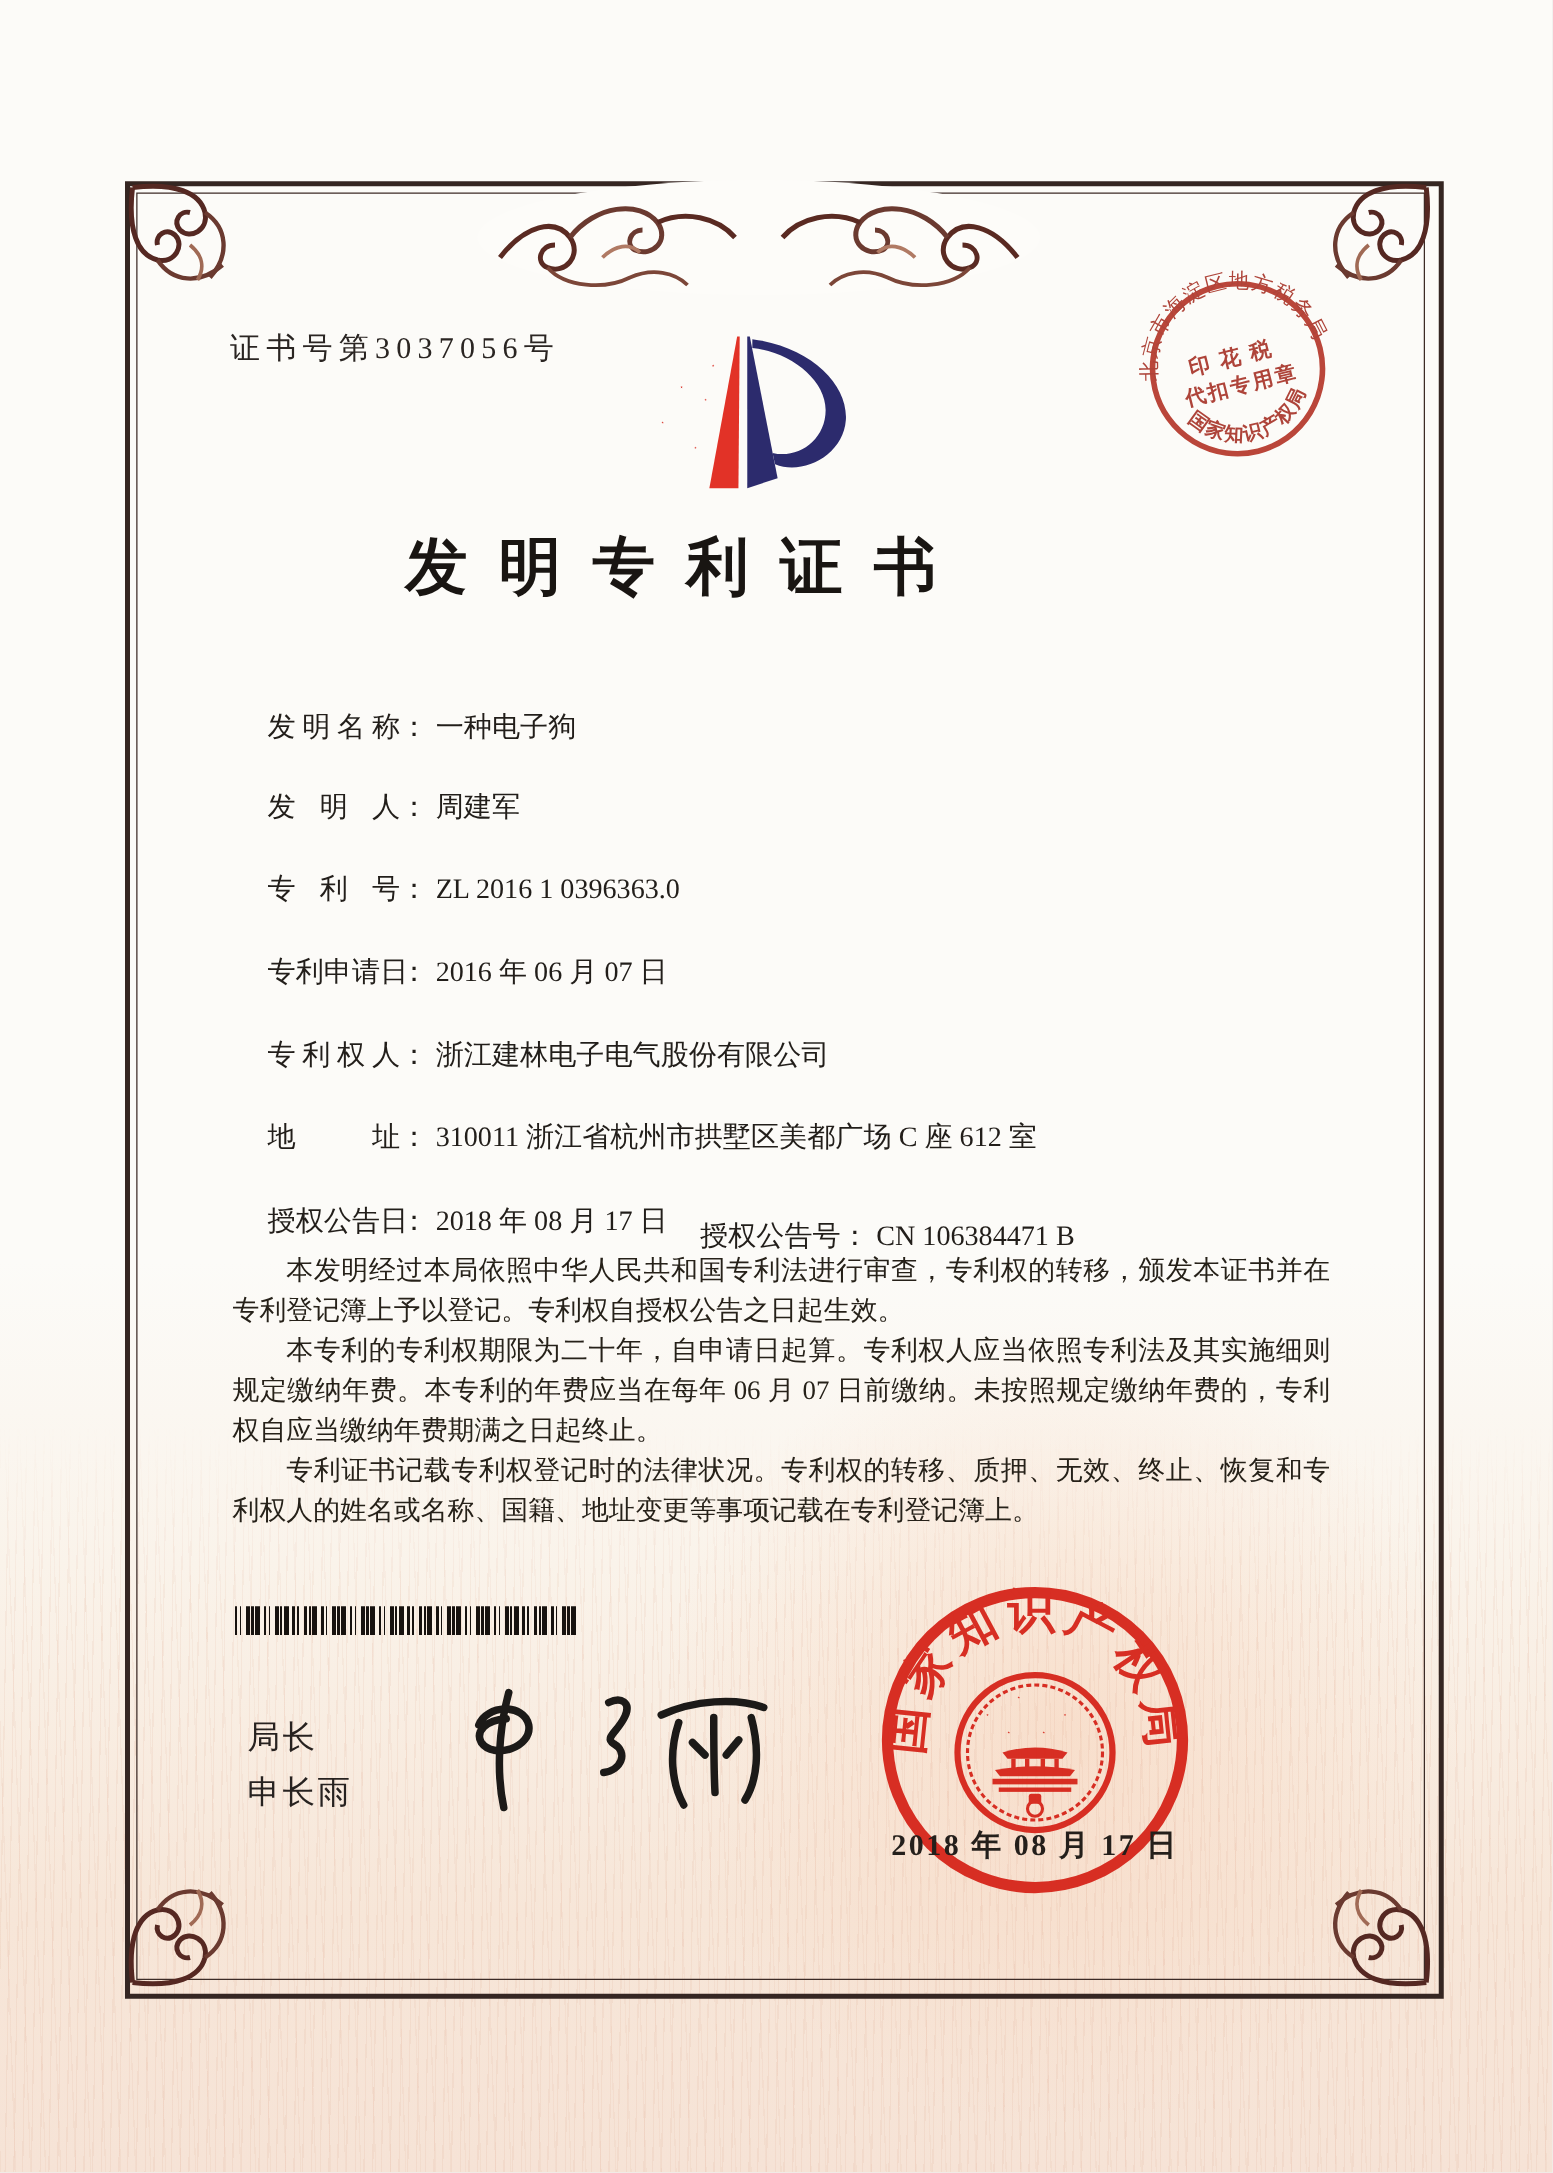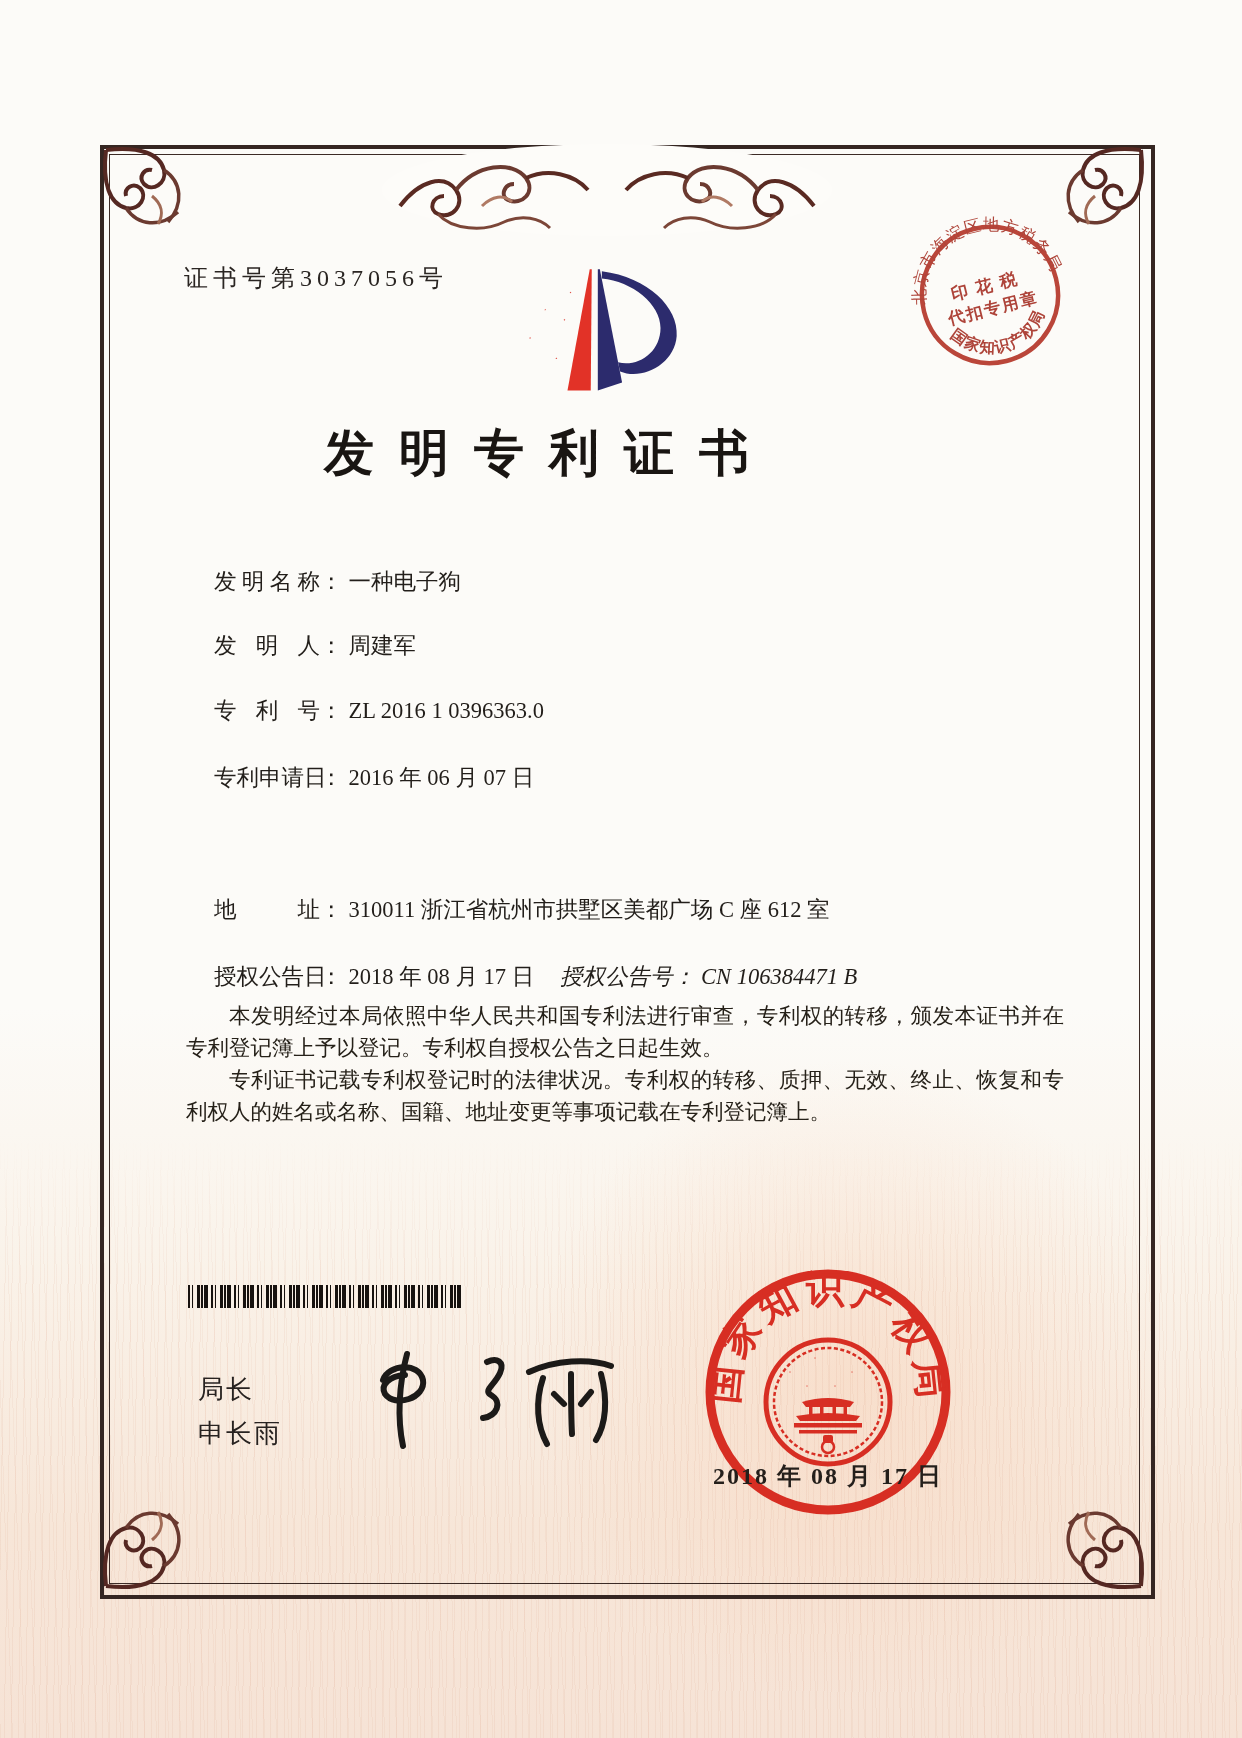--- a/index.html
+++ b/index.html
@@ -18,21 +18,21 @@
     -webkit-mask-image:linear-gradient(180deg,transparent 0,#000 140px);
             mask-image:linear-gradient(180deg,transparent 0,#000 140px);
   }
   .frame-outer{position:absolute;left:100px;top:145px;width:1047px;height:1446px;border:4px solid #352622;}
   .frame-inner{position:absolute;left:109px;top:154px;width:1029px;height:1428px;border:1.5px solid #3c2b26;}
   .cert-no{position:absolute;left:184px;top:262px;font-size:24px;letter-spacing:5px;color:#2a2522;}
   .title{position:absolute;left:324px;top:420px;font-size:50px;font-weight:bold;letter-spacing:25px;color:#191512;white-space:nowrap;}
   .field-row{position:absolute;left:186px;font-size:22.5px;white-space:nowrap;color:#221e1a;}
   .field-label{display:inline-block;width:106px;text-align:justify;text-align-last:justify;vertical-align:bottom;margin-left:28px;}
   .field-colon{display:inline-block;margin-right:6px;}
-  .grant-no{position:absolute;left:374px;top:0;font-style:italic;}
+  .grant-no{position:absolute;left:374px;top:12px;}
   .body-text{position:absolute;left:186px;top:1000px;width:878px;font-size:21.5px;line-height:32px;text-align:justify;color:#262119;}
   .body-text p{margin:0;text-indent:2em;}
   .barcode{position:absolute;left:188px;top:1285px;width:274px;height:23px;
     background:repeating-linear-gradient(90deg,
       #17120f 0 2px, transparent 2px 4px,
       #17120f 4px 5px, transparent 5px 9px,
       #17120f 9px 12px, transparent 12px 13px,
       #17120f 13px 15px, transparent 15px 16px,
       #17120f 16px 20px, transparent 20px 23px);
   }
@@ -133,32 +133,36 @@
   </div>
   <div class="field-row" style="top:630px">
     <span class="field-label">发明人</span><span class="field-colon">：</span><span>周建军</span>
   </div>
   <div class="field-row" style="top:695px">
     <span class="field-label">专利号</span><span class="field-colon">：</span><span>ZL 2016 1 0396363.0</span>
   </div>
   <div class="field-row" style="top:762px">
     <span class="field-label">专利申请日</span><span class="field-colon">：</span><span>2016 年 06 月 07 日</span>
   </div>
+  <div class="field-row" style="top:828px">
+    <span class="field-label">专利权人</span><span class="field-colon">：</span><span>浙江建林电子电气股份有限公司</span>
+  </div>
   <div class="field-row" style="top:894px">
     <span class="field-label">地址</span><span class="field-colon">：</span><span>310011 浙江省杭州市拱墅区美都广场 C 座 612 室</span>
   </div>
   <div class="field-row" style="top:961px;width:900px">
     <span class="field-label">授权公告日</span><span class="field-colon">：</span><span>2018 年 08 月 17 日</span>
     <span class="grant-no">
       <span>授权公告号</span><span class="field-colon">：</span><span>CN 106384471 B</span>
     </span>
   </div>
 
   <div class="body-text">
     <p>本发明经过本局依照中华人民共和国专利法进行审查，专利权的转移，颁发本证书并在专利登记簿上予以登记。专利权自授权公告之日起生效。</p>
+    <p>本专利的专利权期限为二十年，自申请日起算。专利权人应当依照专利法及其实施细则规定缴纳年费。本专利的年费应当在每年 06 月 07 日前缴纳。未按照规定缴纳年费的，专利权自应当缴纳年费期满之日起终止。</p>
     <p>专利证书记载专利权登记时的法律状况。专利权的转移、质押、无效、终止、恢复和专利权人的姓名或名称、国籍、地址变更等事项记载在专利登记簿上。</p>
   </div>
 
   <div class="barcode"></div>
 
   <div class="director-title">局长</div>
   <div class="director-name">申长雨</div>
 
   <svg class="sig-svg" viewBox="0 0 300 125">
     <g fill="none" stroke="#1c1a18" stroke-width="6" stroke-linecap="round">

